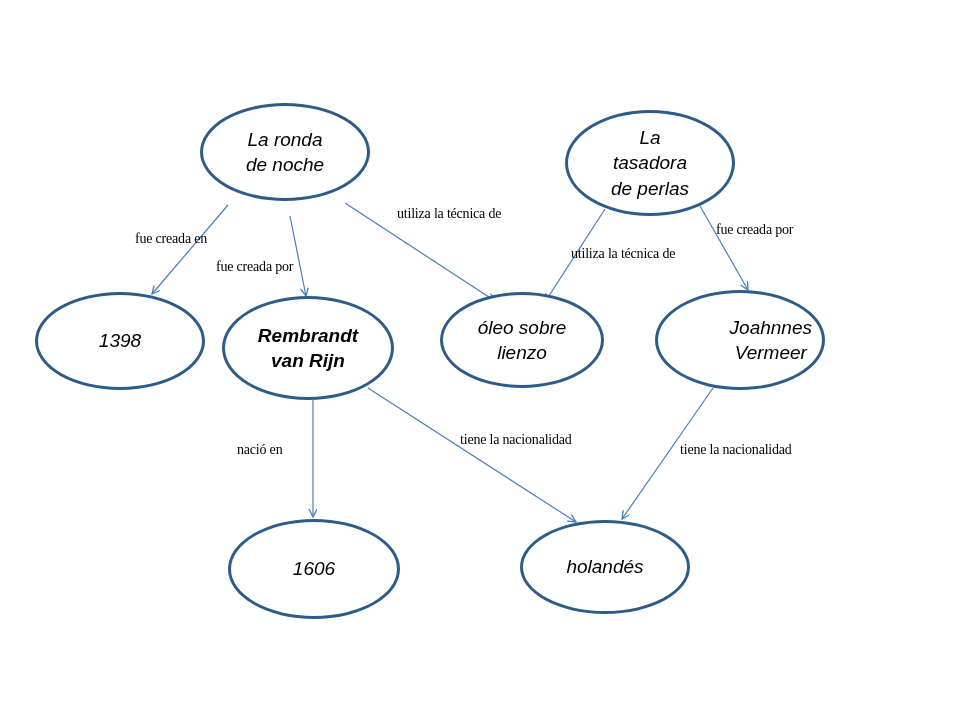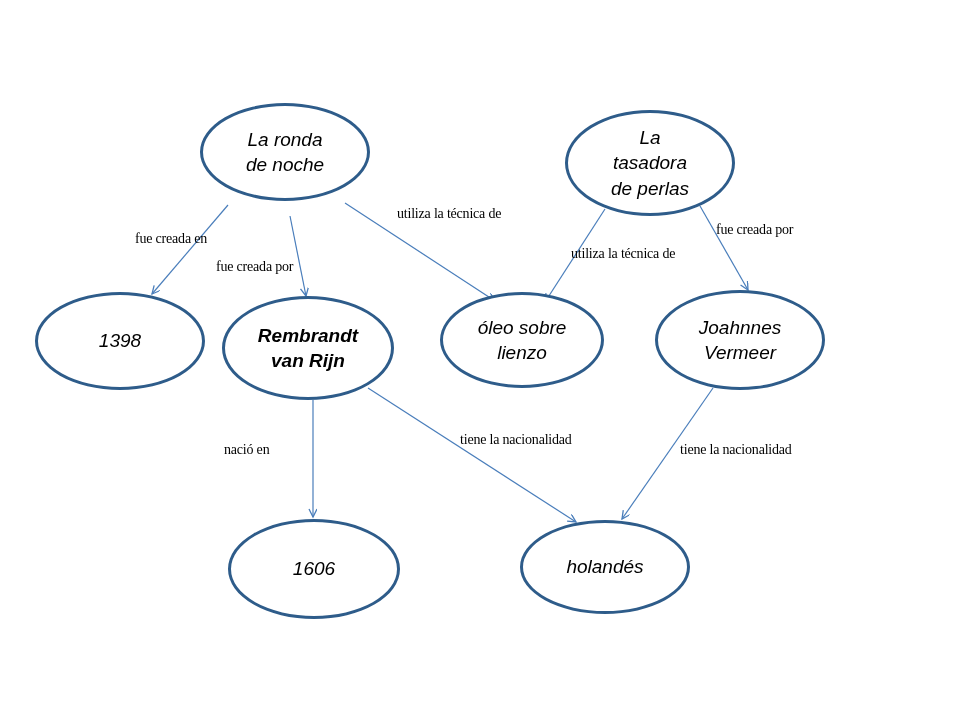--- a/index.html
+++ b/index.html
@@ -74,21 +74,21 @@
         <line x1="713" y1="388" x2="622" y2="519" stroke="#4a7ebb" stroke-width="1.2" marker-end="url(#arrowhead)"></line>
       </g>
   </svg>
 
   <div id="edge-labels-group">
       <div class="edge-label" style="left: 106px; top: 231px; margin-left: 29px;">fue creada en</div>
       <div class="edge-label" style="left: 216px; top: 259px;">fue creada por</div>
       <div class="edge-label" style="left: 397px; top: 206px;">utiliza la técnica de</div>
       <div class="edge-label" style="left: 571px; top: 246px;">utiliza la técnica de</div>
       <div class="edge-label" style="left: 716px; top: 222px;">fue creada por</div>
-      <div class="edge-label" style="left: 224px; top: 442px;">nació en</div>
+      <div class="edge-label" style="left: 237px; top: 442px;">nació en</div>
       <div class="edge-label" style="left: 460px; top: 432px;">tiene la nacionalidad</div>
       <div class="edge-label" style="left: 680px; top: 442px;">tiene la nacionalidad</div>
     </div>
   <div id="nodes-group">
       <div class="node" style="left: 200px; top: 103px; width: 170px; height: 98px; border-color: rgb(46, 92, 138);">
         <span class="node-label">La ronda
 de noche</span>
       </div>
       <div class="node" style="left: 565px; top: 110px; width: 170px; height: 106px; border-color: rgb(46, 92, 138);">
         <span class="node-label">La
@@ -99,21 +99,21 @@
         <span class="node-label">1398</span>
       </div>
       <div class="node" style="left: 222px; top: 296px; width: 172px; height: 104px; border-color: rgb(46, 92, 138); font-weight: bold;">
         <span class="node-label">Rembrandt
 van Rijn</span>
       </div>
       <div class="node" style="left: 440px; top: 292px; width: 164px; height: 96px; border-color: rgb(46, 92, 138);">
         <span class="node-label">óleo sobre
 lienzo</span>
       </div>
-      <div class="node" style="left: 655px; top: 290px; width: 170px; height: 100px; border-color: rgb(46, 92, 138);">
+      <div class="node" style="left: 655px; top: 290px; width: 170px; height: 100px; border-color: rgb(46, 92, 138); justify-content: flex-end;">
         <span class="node-label">Joahnnes
 Vermeer</span>
       </div>
       <div class="node" style="left: 228px; top: 519px; width: 172px; height: 100px; border-color: rgb(46, 92, 138);">
         <span class="node-label">1606</span>
       </div>
       <div class="node" style="left: 520px; top: 520px; width: 170px; height: 94px; border-color: rgb(46, 92, 138);">
         <span class="node-label">holandés</span>
       </div>
     </div>

